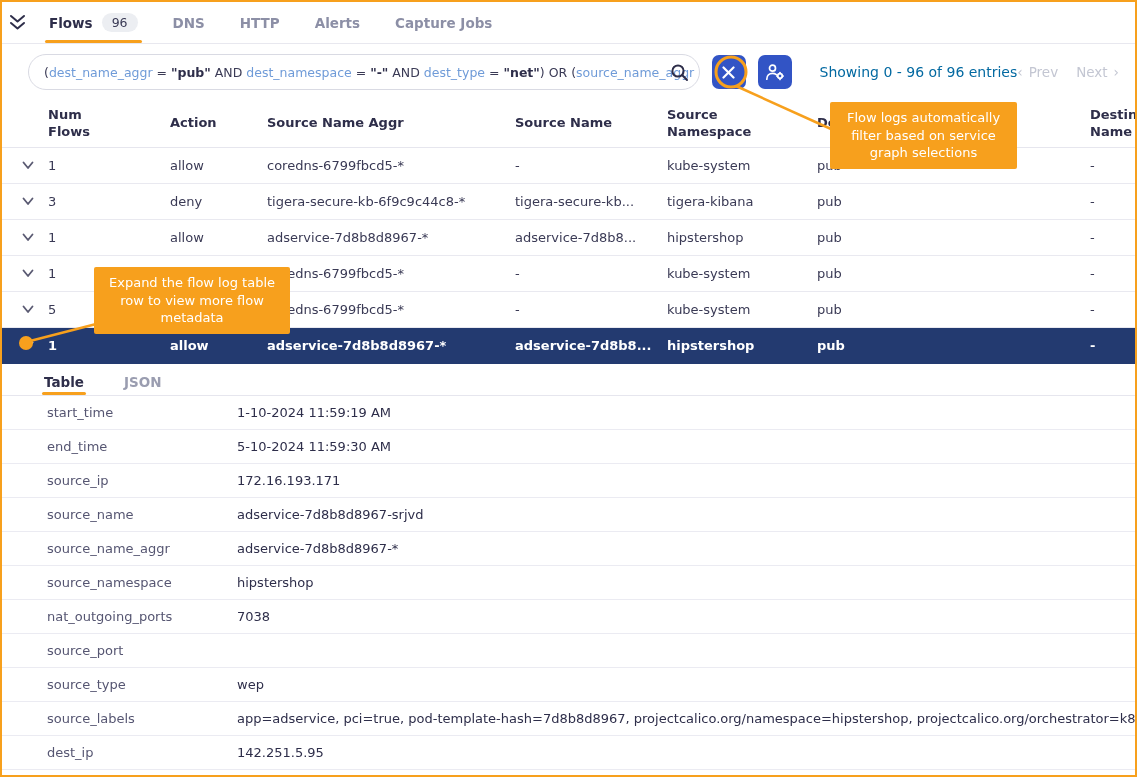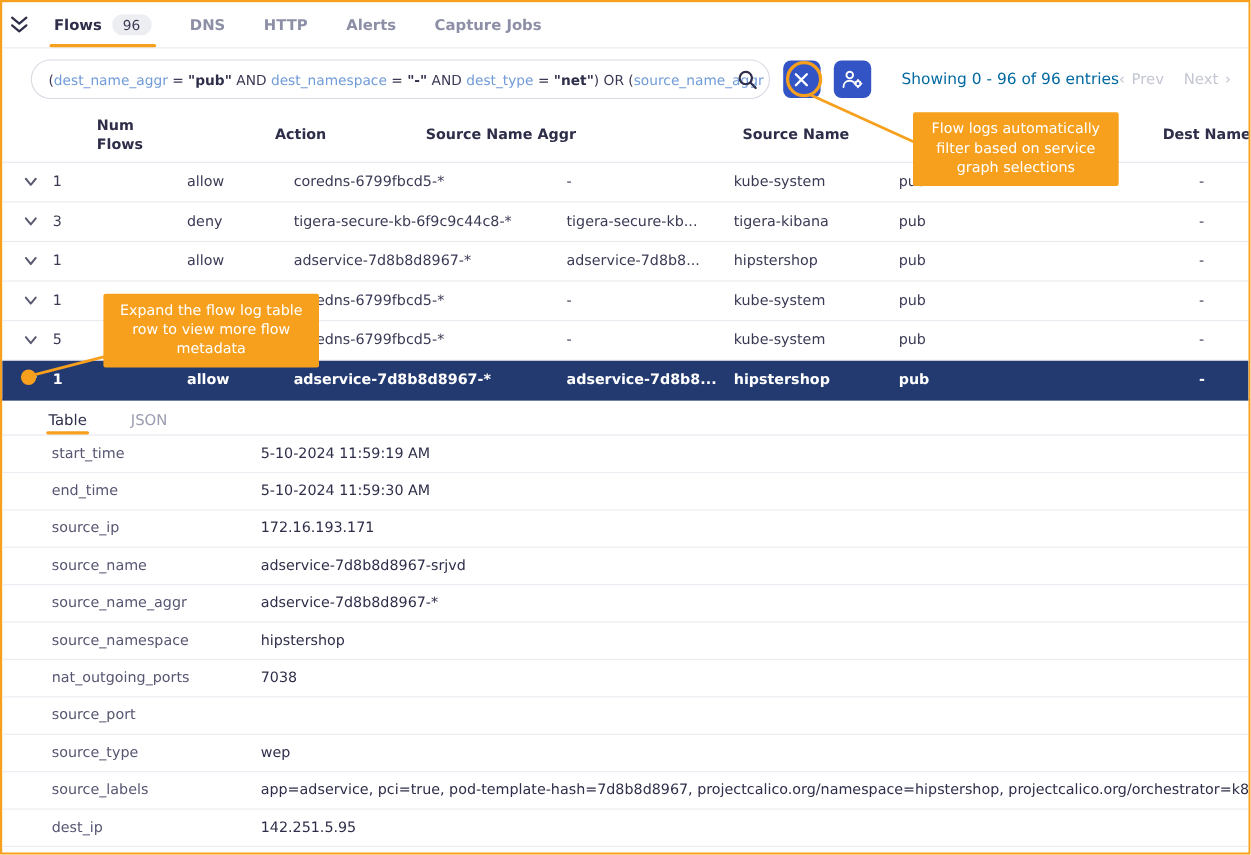--- a/index.html
+++ b/index.html
@@ -27,34 +27,34 @@
   .search-icon { position:absolute; right:10px; top:8px; cursor:pointer; }
   .btn { width:34px; height:34px; border-radius:7px; background:#3254C5; display:flex; align-items:center;
          justify-content:center; margin-left:12px; color:#fff; cursor:pointer; flex:none; }
   .showing { margin-left:28px; font-size:14px; color:#0369a1; white-space:nowrap; }
   .pager { margin-left:auto; color:#c3c6d2; font-size:13.5px; display:flex; gap:6px; align-items:center; white-space:nowrap; }
   .pager span { cursor:pointer; }
 
   
   .grid { display:grid; grid-template-columns:26px 122px 97px 248px 152px 150px 273px 140px; align-items:center; }
   .thead { min-height:48px; border-bottom:1px solid #e6e6ee; font-weight:bold; font-size:13px; color:#2e2e4a;
-           padding-left:20px;gap:40px; }
+           padding-left:20px; }
   .thead > div { padding-right:8px; line-height:1.25; }
   .thead > div:nth-child(2) { max-width:46px; }
   .thead > div:nth-child(6) { max-width:94px; }
   .thead > div:nth-child(8) { max-width:98px; }
   .frow { height:36px; border-bottom:1px solid #e9e9f0; font-size:13px; color:#3a3a55; padding-left:20px; cursor:pointer; }
   .frow > div { white-space:nowrap; overflow:hidden; padding-right:8px; }
   .frow.selected { background:#233A70; color:#fff; font-weight:bold; border-bottom-color:#233A70; }
   .chev-cell { display:flex; align-items:center; color:#5a5a72; }
   .frow.selected .chev-cell { color:#fff; }
 
   
   .detail-tabs { display:flex; gap:36px; padding:10px 0 0 40px; border-bottom:1px solid #e6e6ee; height:32px; }
-  .dtab { position:relative; font-size:13.5px; font-weight:normal; color:#2e2e4a; padding:0 2px 8px 2px; cursor:pointer; }
+  .dtab { position:relative; font-size:13.5px; font-weight:bold; color:#2e2e4a; padding:0 2px 8px 2px; cursor:pointer; }
   .dtab.active::after { content:""; position:absolute; left:0; right:0; bottom:0; height:3px; background:#F7A01D; border-radius:2px; }
   .dtab.inactive { color:#9a9db0; }
   .drow { display:grid; grid-template-columns:190px 1fr; padding-left:45px; height:34px; align-items:center;
           border-bottom:1px solid #ebebf2; font-size:13px; }
   .dkey { color:#565672; }
   .dval { color:#2e2e4a; white-space:nowrap; overflow:hidden; }
 
   
   .callout { position:absolute; background:#F7A01D; color:#fff; font-size:13px; text-align:center;
              padding:7px 10px; line-height:1.35; z-index:30; border-radius:2px; }
@@ -219,21 +219,21 @@
       </div>
     </div>
 
   <div class="detail-tabs">
     <div class="dtab active">Table</div>
     <div class="dtab inactive">JSON</div>
   </div>
   <div id="detail-rows">
       <div class="drow">
         <div class="dkey">start_time</div>
-        <div class="dval">5-10-2024 11:59:19 AM</div>
+        <div class="dval">1-10-2024 11:59:19 AM</div>
       </div>
       <div class="drow">
         <div class="dkey">end_time</div>
         <div class="dval">5-10-2024 11:59:30 AM</div>
       </div>
       <div class="drow">
         <div class="dkey">source_ip</div>
         <div class="dval">172.16.193.171</div>
       </div>
       <div class="drow">

